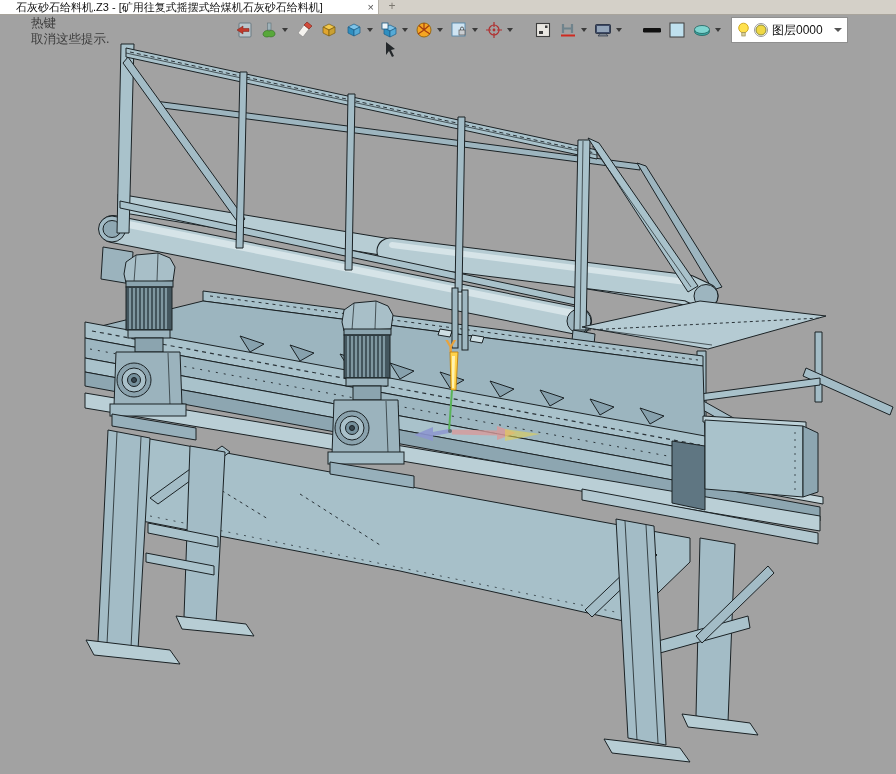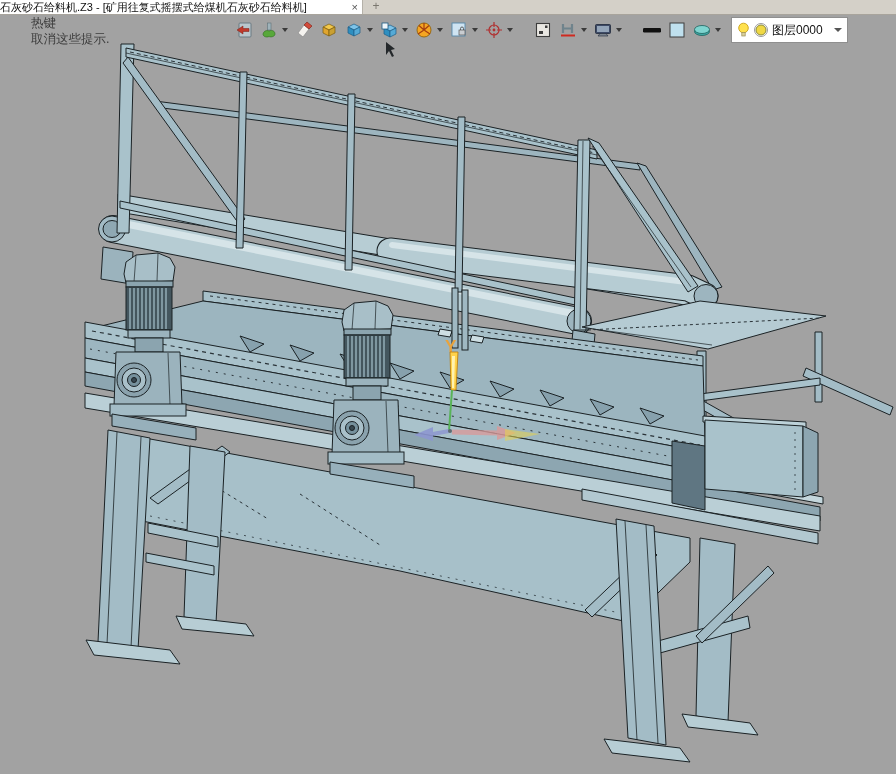--- a/index.html
+++ b/index.html
@@ -2,21 +2,21 @@
 <html><head>
 <meta charset="utf-8">
 <style>
   html,body{margin:0;padding:0;}
   body{width:896px;height:774px;position:relative;overflow:hidden;
        font-family:"Liberation Sans","DejaVu Sans",sans-serif;background:#a2a2a2;}
 
   
   .tabbar{position:absolute;left:0;top:0;width:896px;height:14px;background:#d4d0c8;
           border-bottom:1px solid #a8a49c;display:flex;align-items:stretch;z-index:30;}
-  .tab{background:#ffffff;width:358px;display:flex;align-items:center;padding:0 4px 0 0;
+  .tab{background:#ffffff;width:358px;display:flex;align-items:center;padding:0 4px 0 16px;
        border-right:1px solid #b5b1a9;}
   .tab-title{font-size:11px;color:#111;white-space:nowrap;overflow:hidden;flex:1;line-height:14px;}
   .tab-close{font-size:11px;color:#555;margin-left:3px;line-height:12px;cursor:default;}
   .newtab{width:26px;text-align:center;color:#7a776f;font-size:12px;line-height:13px;cursor:default;}
 
   
   .hint{position:absolute;left:2px;top:15px;z-index:20;color:#3b3b3b;font-size:12.5px;line-height:16px;margin-left:29px;}
 
   
   .datoolbar{position:absolute;left:234px;top:16px;height:28px;display:flex;align-items:center;

